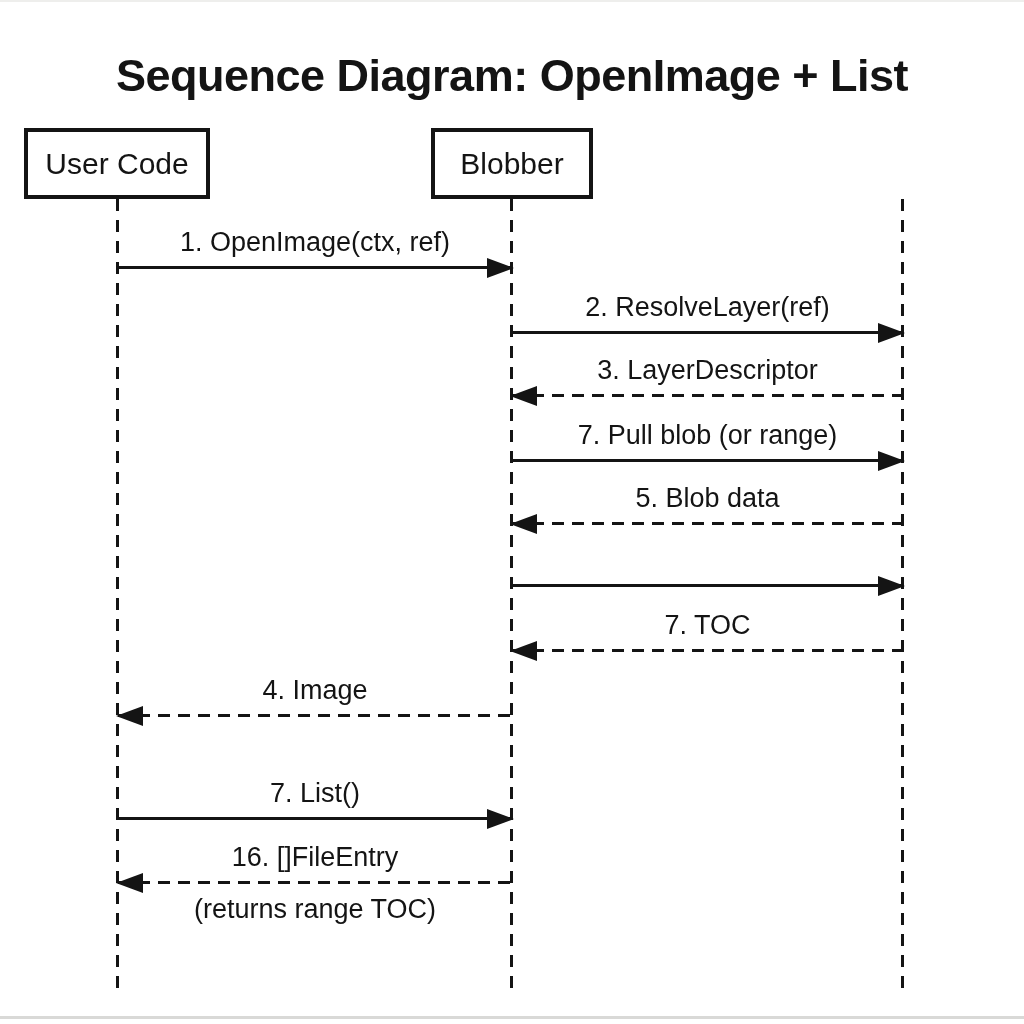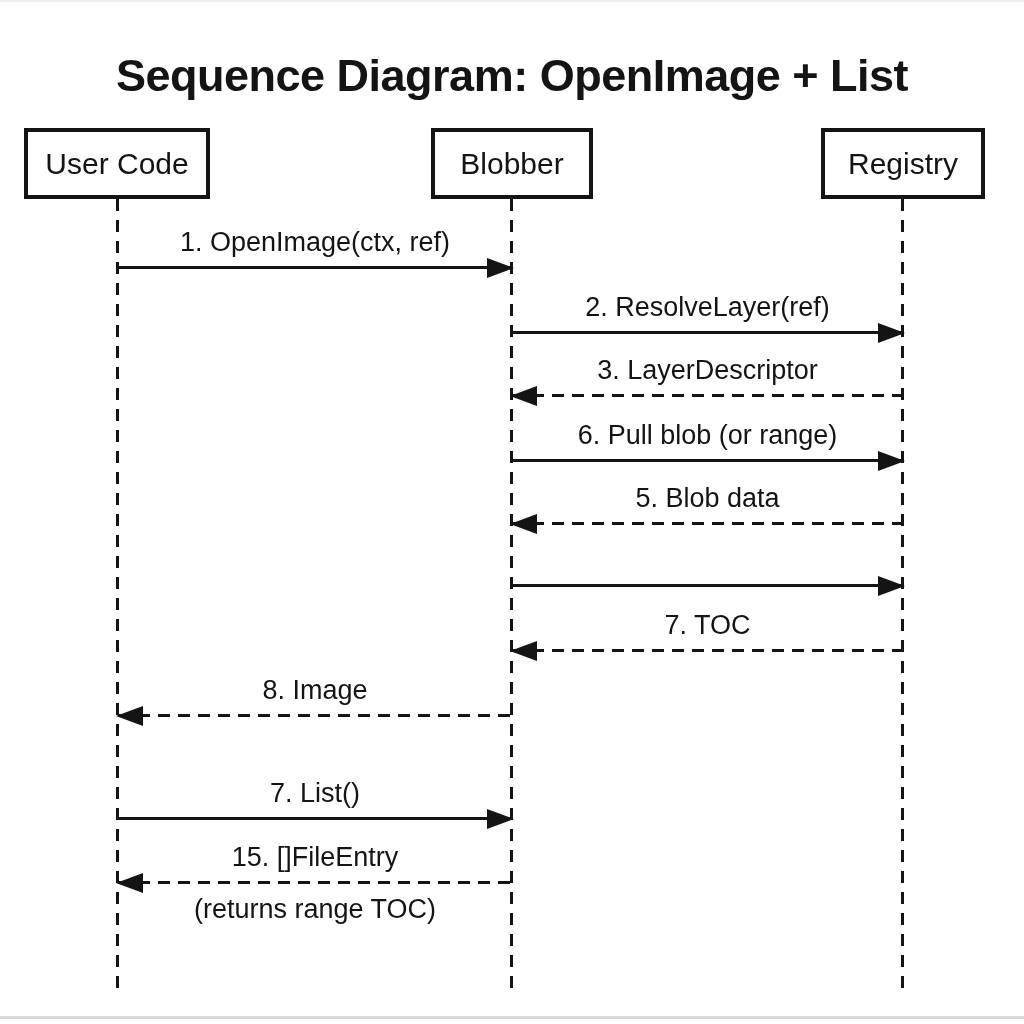--- a/index.html
+++ b/index.html
@@ -78,23 +78,20 @@
   <div class="edge-artifact edge-bottom"></div>
 
   <div class="title">Sequence Diagram: OpenImage + List</div>
 
   <div class="actor blobber">
     <span>Blobber</span>
   </div>
   <div class="actor user-code">
     <span>User Code</span>
   </div>
-  <div class="actor registry">
-    <span>Registry</span>
-  </div>
 
   <div class="lifeline l-user"></div>
   <div class="lifeline l-blob"></div>
   <div class="lifeline l-reg"></div>
 
   <div class="msg span-left m1">
     <div class="msg-label">1. OpenImage(ctx, ref)</div>
     <div class="line solid">
       <span class="head right"></span>
     </div>
@@ -108,21 +105,21 @@
   </div>
 
   <div class="msg span-right m3">
     <div class="msg-label">3. LayerDescriptor</div>
     <div class="line dashed">
       <span class="head left"></span>
     </div>
   </div>
 
   <div class="msg span-right m4">
-    <div class="msg-label">6. Pull blob (or range)</div>
+    <div class="msg-label">7. Pull blob (or range)</div>
     <div class="line solid">
       <span class="head right"></span>
     </div>
   </div>
 
   <div class="msg span-right m5">
     <div class="msg-label">5. Blob data</div>
     <div class="line dashed">
       <span class="head left"></span>
     </div>
@@ -135,34 +132,34 @@
   </div>
 
   <div class="msg span-right m7">
     <div class="msg-label">7. TOC</div>
     <div class="line dashed">
       <span class="head left"></span>
     </div>
   </div>
 
   <div class="msg span-left m8">
-    <div class="msg-label">8. Image</div>
+    <div class="msg-label">4. Image</div>
     <div class="line dashed">
       <span class="head left"></span>
     </div>
   </div>
 
   <div class="msg span-left m9">
     <div class="msg-label">7. List()</div>
     <div class="line solid">
       <span class="head right"></span>
     </div>
   </div>
 
   <div class="msg span-left m10">
-    <div class="msg-label">15. []FileEntry</div>
+    <div class="msg-label">16. []FileEntry</div>
     <div class="line dashed">
       <span class="head left"></span>
     </div>
     <div class="msg-note">(returns range TOC)</div>
   </div>
 
 </div>
 
 </body></html>

